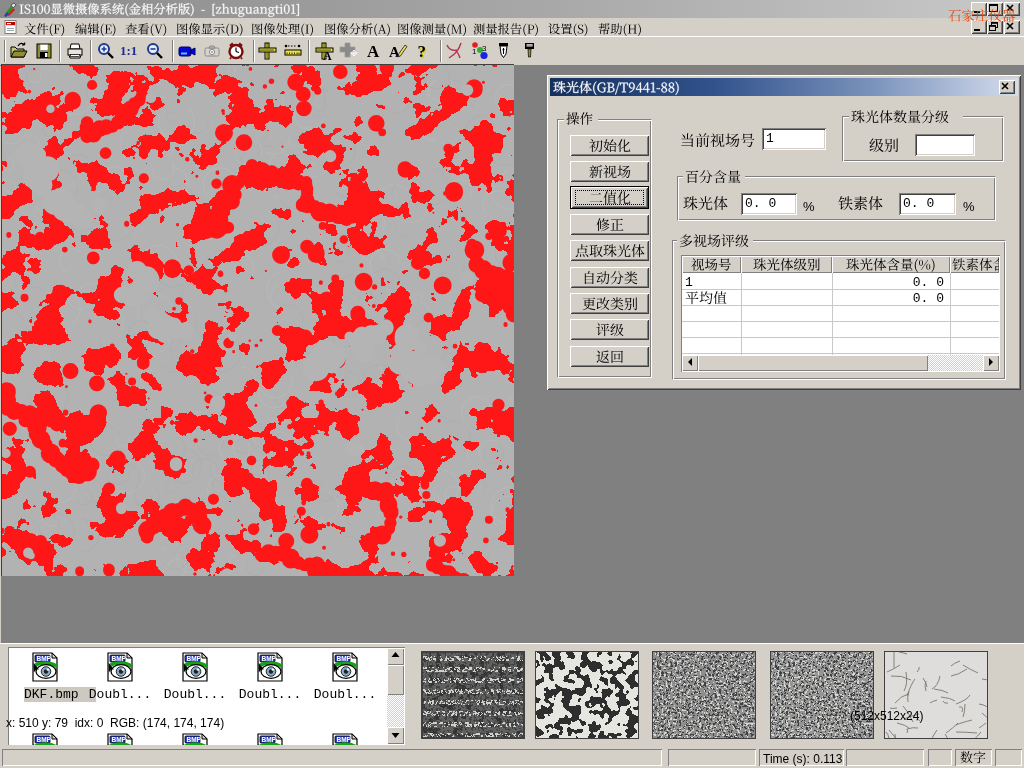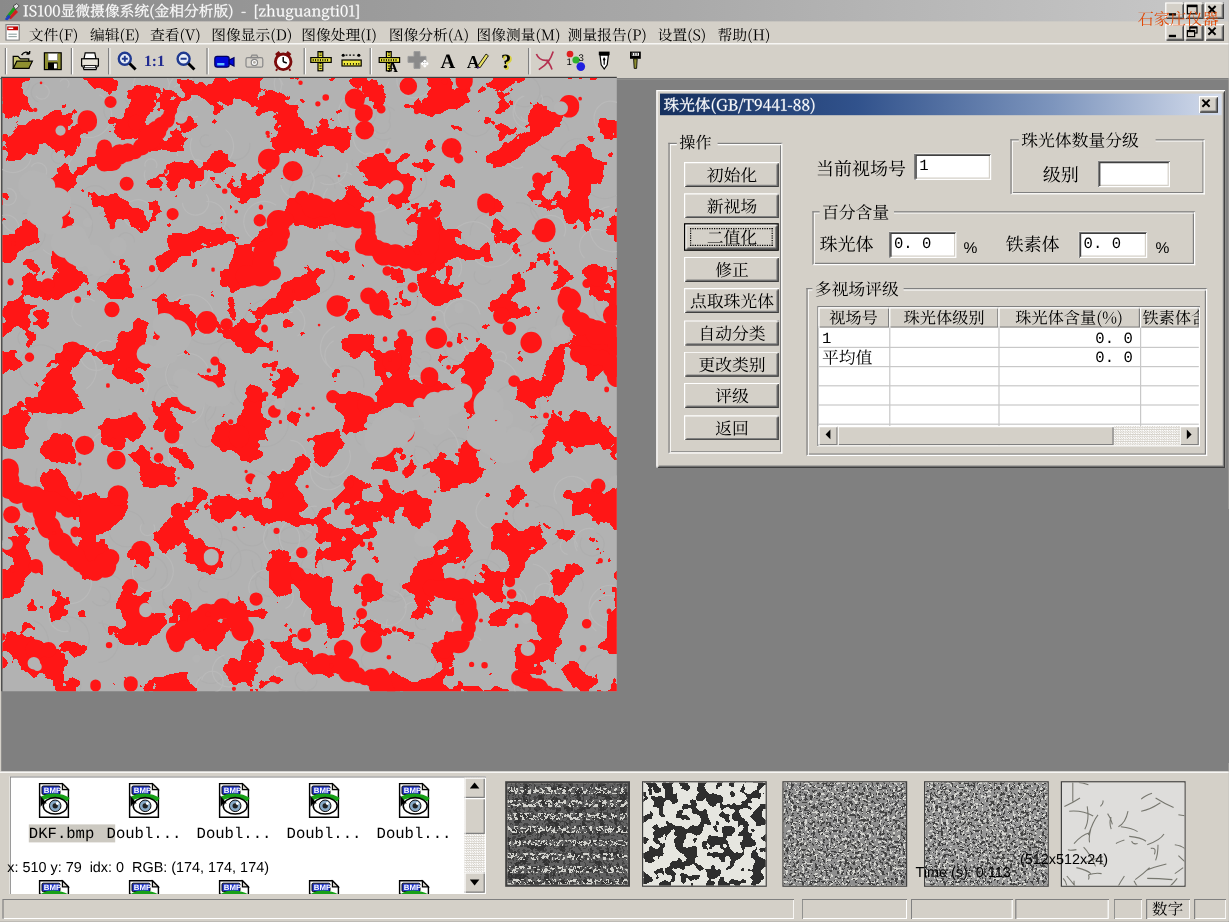--- a/index.html
+++ b/index.html
@@ -831,19 +831,19 @@
   </svg>
 <div class="abs" style="left:0;top:746px;width:1024px;height:22px;background:#d4d0c8"></div>
 <div class="abs sunkenthin" style="left:2px;top:749px;width:660px;height:17px"></div>
 <div class="abs sunkenthin" style="left:668px;top:749px;width:88px;height:17px"></div>
 <div class="abs sunkenthin" style="left:759px;top:749px;width:85px;height:17px"></div>
 <div class="abs sunkenthin" style="left:846px;top:749px;width:78px;height:17px"></div>
 <div class="abs sunkenthin" style="left:928px;top:749px;width:24px;height:17px"></div>
 <div class="abs sunkenthin" style="left:955px;top:749px;width:37px;height:17px"></div>
 <div class="abs sunkenthin" style="left:995px;top:749px;width:27px;height:17px"></div>
 <div class="abs" style="left:6px;top:716px;font:12px 'Liberation Sans'">x: 510 y: 79&nbsp;&nbsp;idx: 0&nbsp;&nbsp;RGB: (174, 174, 174)</div>
-<div class="abs" style="left:763px;top:720px;font:12px 'Liberation Sans'">Time (s): 0.113</div>
+<div class="abs" style="left:763px;top:752px;font:12px 'Liberation Sans'">Time (s): 0.113</div>
 <div class="abs" style="left:850px;top:709px;font:12px 'Liberation Sans'">(512x512x24)</div>
 <svg style="position:absolute;left:960.0px;top:751.0px;overflow:visible" width="26" height="14">
     <g fill="#000" transform="translate(0,11.18) scale(0.013000,-0.013000)">
       <use href="#g6570" x="0"></use>
       <use href="#g5B57" x="1000"></use>
     </g>
   </svg>
 </body></html>

